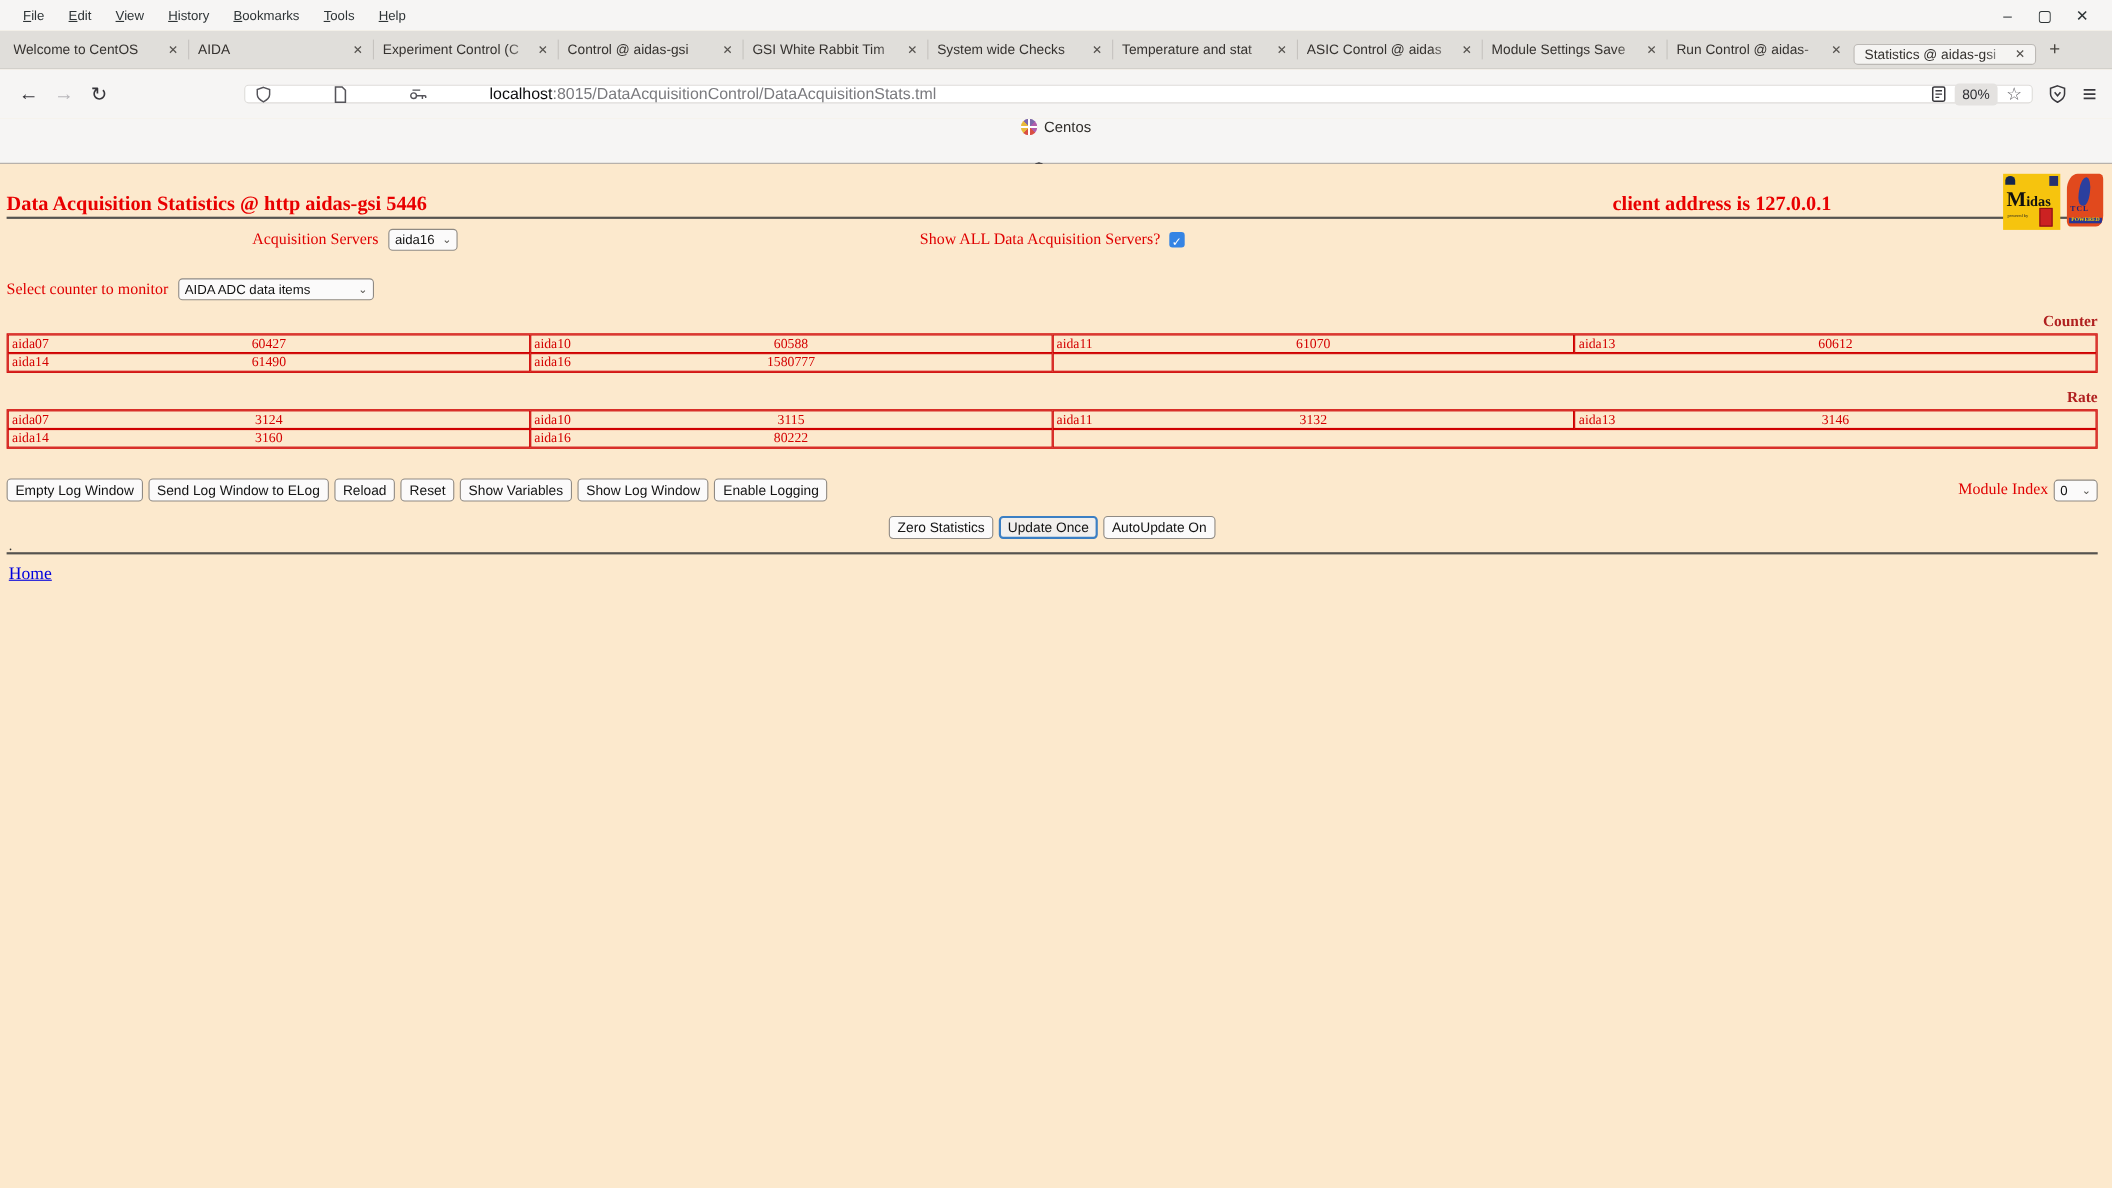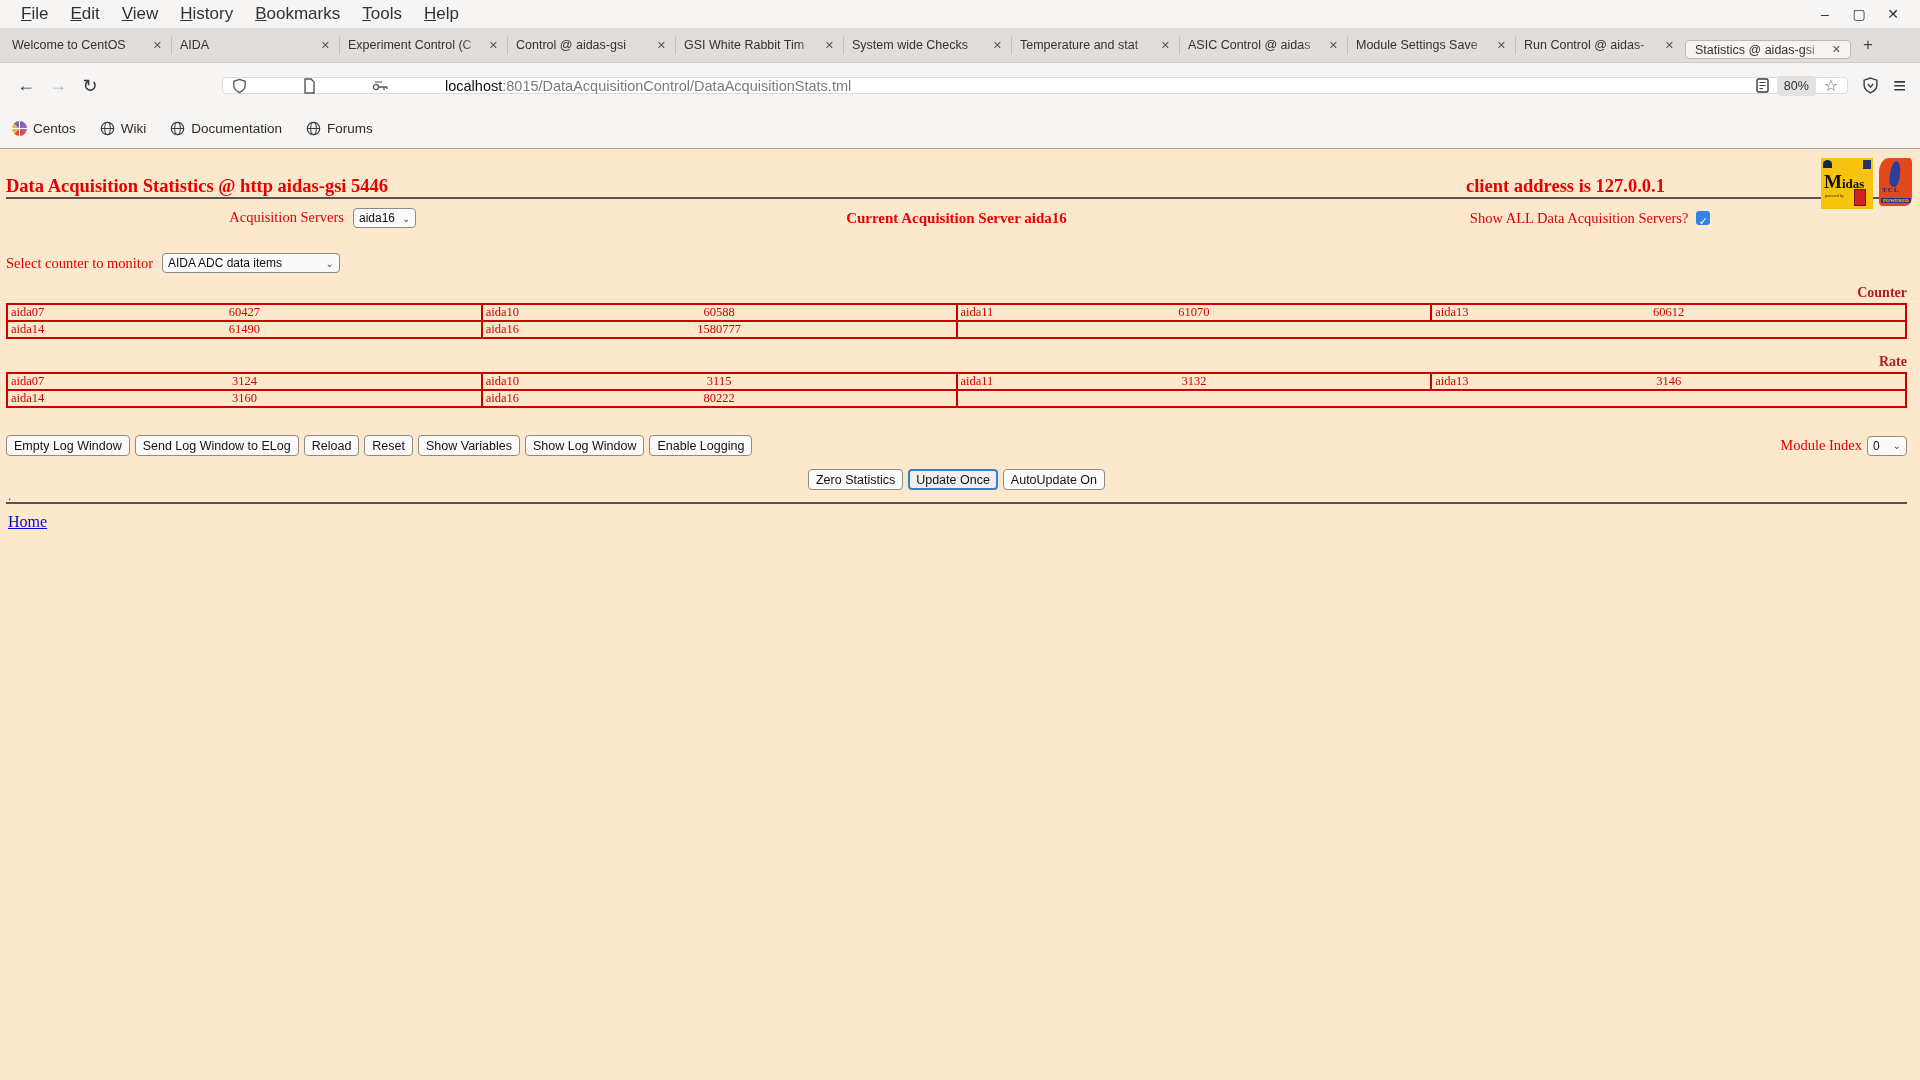--- a/index.html
+++ b/index.html
@@ -1,21 +1,21 @@
 <!DOCTYPE html>
 <html><head>
 <meta charset="utf-8">
 <style>
   * { margin:0; padding:0; box-sizing:border-box; }
   html,body { width:1920px; height:1080px; overflow:hidden; background:#fce9cd; }
   body { font-family:"Liberation Sans", sans-serif; }
 
   
   .titlebar { height:28px; background:#f6f5f4; display:flex; align-items:center; padding:0 10px; }
-  .menu-item { display:block; font-size:17px; color:#2e3436; padding:2px 11px; cursor:default; }
+  .menu-item { display:block; font-size:12px; color:#2e3436; padding:2px 11px; cursor:default; }
   .menu-item::first-letter { text-decoration:underline; }
   .win-controls { margin-left:auto; display:flex; align-items:center; gap:16px; padding-right:8px; }
   .win-btn { font-size:14px; color:#2e3436; width:18px; text-align:center; line-height:18px; }
 
   
   .tabbar { height:35px; background:#e0deda; display:flex; align-items:flex-end; padding:0 3px; border-bottom:1px solid #cfccc8; }
   .tab { width:168px; height:34px; display:flex; align-items:center; padding:0 9px; font-size:12.5px; color:#35322f; position:relative; }
   .tab + .tab::before { content:""; position:absolute; left:0; top:8px; height:18px; width:1px; background:#c6c3bf; }
   .tab-title { flex:1; overflow:hidden; white-space:nowrap;
       -webkit-mask-image:linear-gradient(90deg,#000 82%,transparent 98%);
@@ -33,21 +33,21 @@
   .url-ico { display:flex; align-items:center; margin-right:9px; }
   .url-text { font-size:14.5px; color:#0c0c0d; white-space:nowrap; flex:1; overflow:hidden; }
   .url-text .path { color:#7a7a7e; }
   .url-right { display:flex; align-items:center; gap:8px; }
   .zoom-badge { background:#e4e2e0; border-radius:4px; font-size:12.5px; color:#2e2e33; padding:3px 7px; }
   .star { font-size:16px; color:#55545a; }
   .chrome-right { display:flex; align-items:center; gap:14px; padding-right:4px; }
   .burger { font-size:22px; color:#3a393e; line-height:20px; }
 
   
-  .bookmarksbar { height:41px; background:#f6f5f4; display:flex; align-items:center; padding:0 12px; gap:24px; border-bottom:1px solid #a8a49f; }
+  .bookmarksbar { height:41px; background:#f6f5f4; display:flex; align-items:center; padding:0 12px; gap:24px; border-bottom:1px solid #a8a49f;flex-direction:column; }
   .bm-item { display:flex; align-items:center; gap:6px; font-size:13.5px; color:#2f2d2a; }
   .centos-ico { width:15px; height:15px; border-radius:50%;
      background:
        linear-gradient(0deg, transparent 46%, #ffffff 46% 54%, transparent 54%),
        linear-gradient(90deg, transparent 46%, #ffffff 46% 54%, transparent 54%),
        conic-gradient(from 45deg, #b05cab 0 25%, #d94f44 0 50%, #e8b93c 0 75%, #7d67ab 0 100%); }
 
   
   .page { height:930px; background:#fce9cd; font-family:"Liberation Serif", serif; position:relative; padding:0 13px 0 6px; }
   .page-header { display:flex; padding-top:27px; }
@@ -277,23 +277,20 @@
 
   <div class="servers-row">
     <div class="third">
       <span class="label-red">Acquisition Servers</span>
       <span class="gtk-select">
         <span>aida16</span>
         <span class="chev">⌄</span>
       </span>
     </div>
     <div class="third">
-      <span class="current-server">Current Acquisition Server aida16</span>
-    </div>
-    <div class="third">
       <span class="label-red">Show ALL Data Acquisition Servers?</span>
       <span class="checkbox">
         <span class="chk">✓</span>
       </span>
     </div>
   </div>
 
   <div class="counter-select-row">
     <span class="label-red">Select counter to monitor</span>
     <span class="gtk-select">

